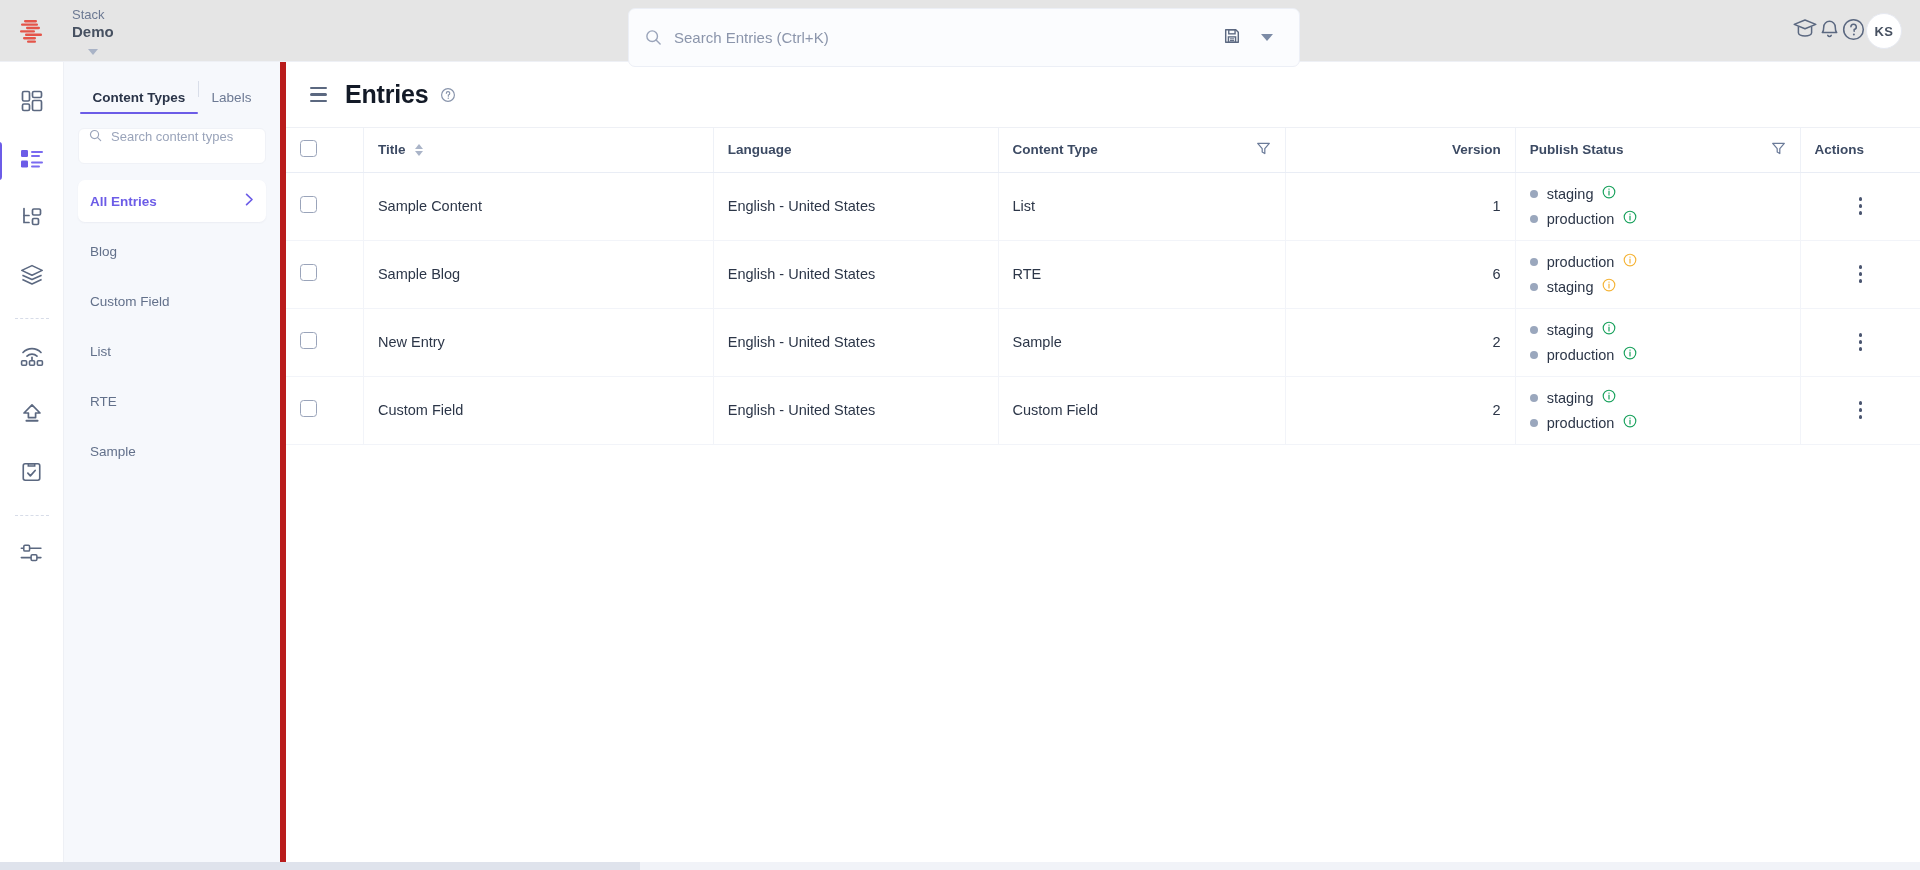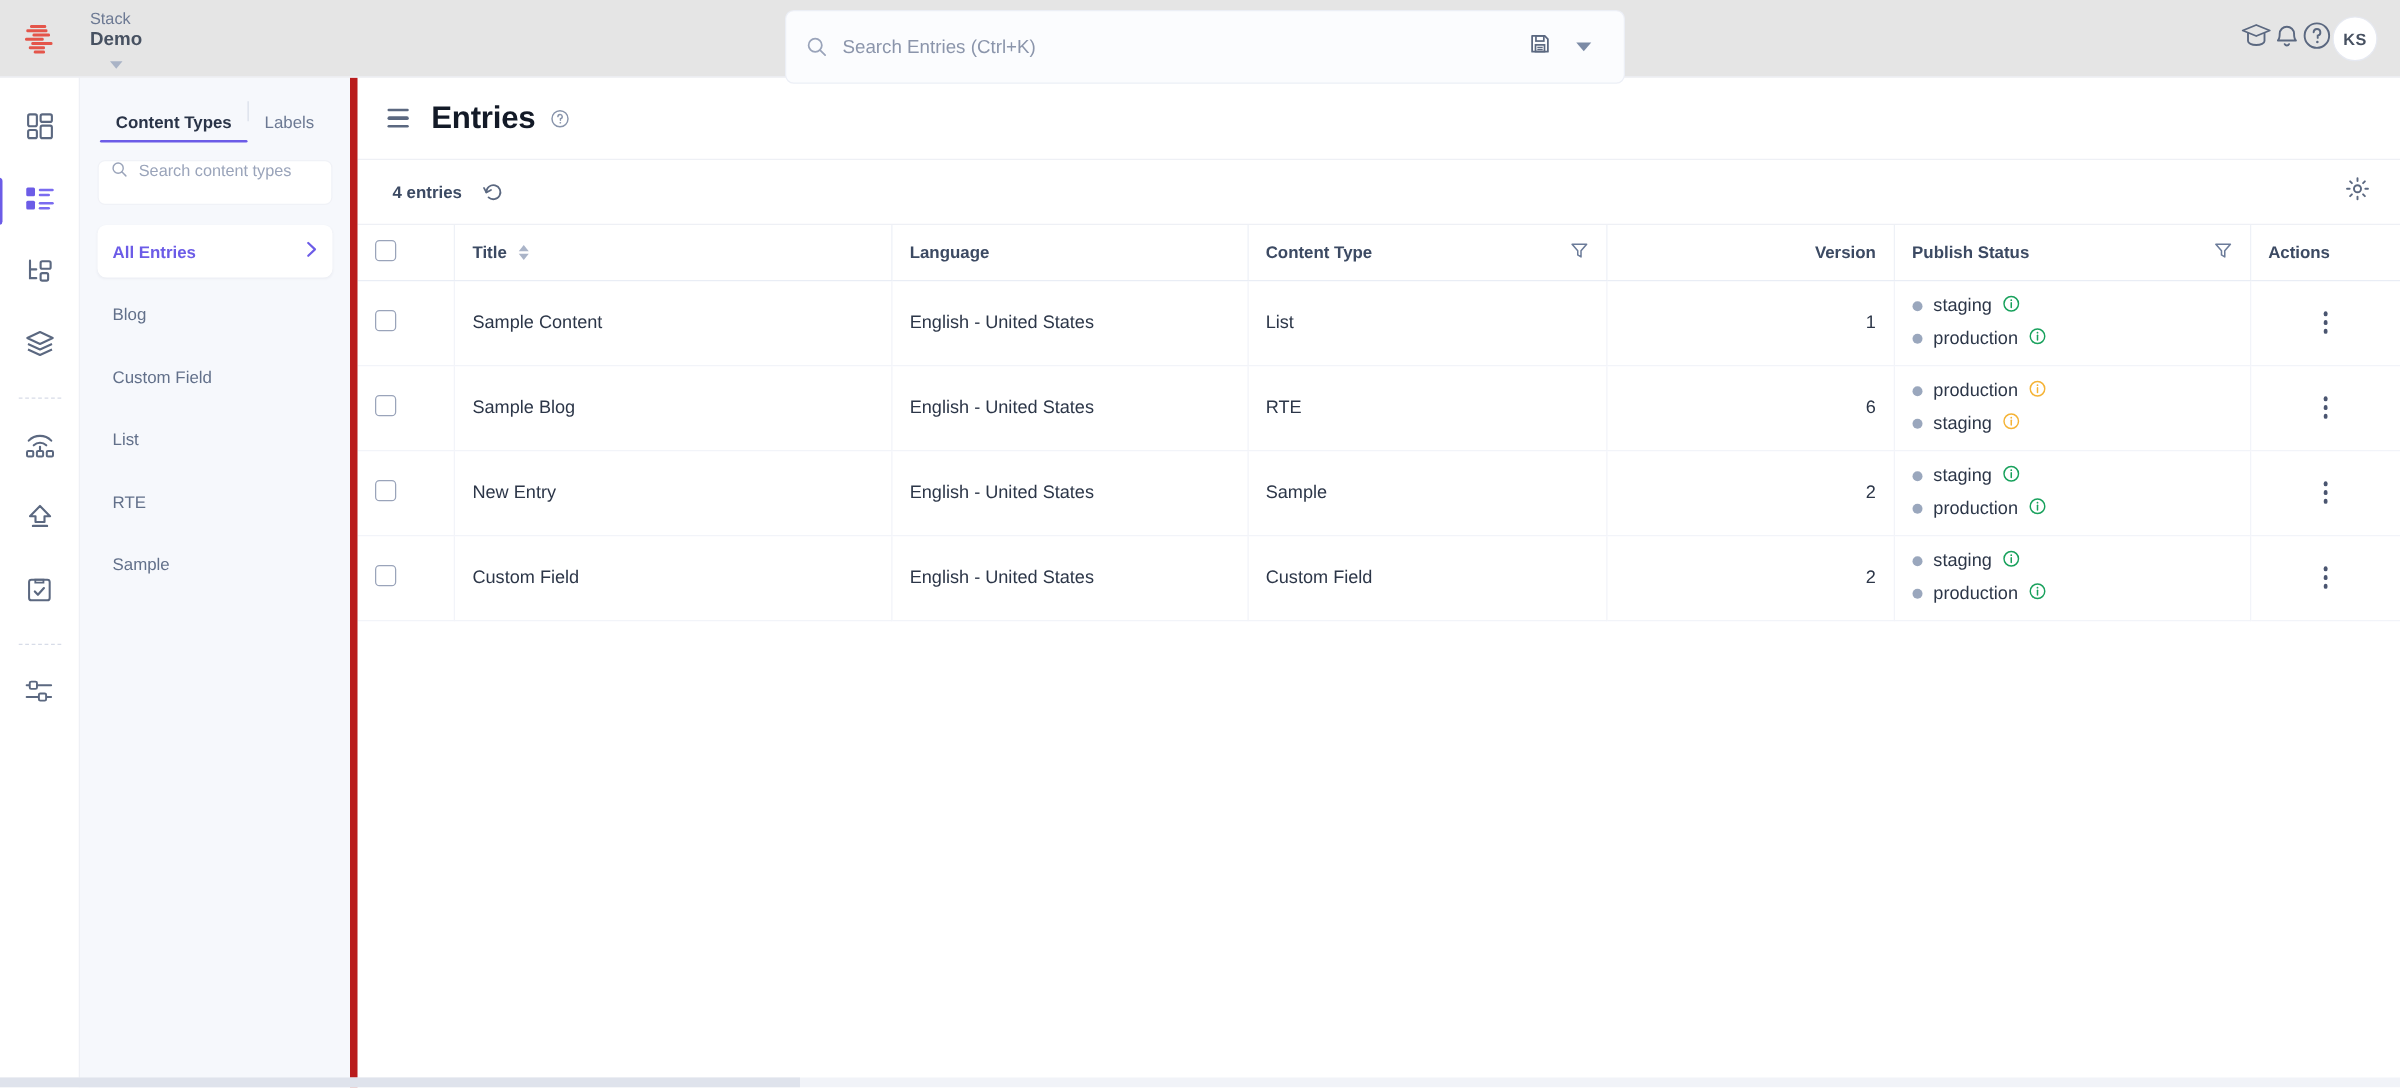--- a/index.html
+++ b/index.html
@@ -430,37 +430,20 @@
         <span class="title-help">
           <svg width="16" height="16" viewBox="0 0 18 18" fill="none">
             <circle cx="9" cy="9" r="7.2" stroke="#8894ab" stroke-width="1.3"></circle>
             <path d="M7.1 7.1a1.95 1.95 0 1 1 2.3 1.95v1.25" stroke="#8894ab" stroke-width="1.3" stroke-linecap="round"></path>
             <circle cx="9.3" cy="12.6" r=".78" fill="#8894ab"></circle>
           </svg>
         </span>
 
       </div>
 
-      <div class="table-toolbar">
-        <span class="entries-count">4 entries</span>
-        <span class="refresh-ico">
-          <svg width="17" height="16" viewBox="0 0 18 17" fill="none">
-            <path d="M3.2 8.2a6 6 0 1 1 1.9 4.4" stroke="#5b6880" stroke-width="1.5" stroke-linecap="round"></path>
-            <path d="M1.2 4.6 3.3 8.5 7.2 6.4" stroke="#5b6880" stroke-width="1.5" stroke-linecap="round" stroke-linejoin="round"></path>
-          </svg>
-        </span>
-        <span class="toolbar-right">
-          <span>
-            <svg width="20" height="20" viewBox="0 0 22 22" fill="none">
-              <circle cx="11" cy="11" r="3.1" stroke="#5b6880" stroke-width="1.7"></circle>
-              <path d="M11 1.8v2.3M11 17.9v2.3M20.2 11h-2.3M4.1 11H1.8M17.5 4.5l-1.6 1.6M6.1 15.9l-1.6 1.6M17.5 17.5l-1.6-1.6M6.1 6.1 4.5 4.5" stroke="#5b6880" stroke-width="1.7" stroke-linecap="round"></path>
-            </svg>
-          </span>
-        </span>
-      </div>
 
       <div class="tbl-scroll">
         <table class="entries">
           <colgroup>
             <col class="col-chk">
               <col class="col-title">
               <col class="col-lang">
               <col class="col-ctype">
             <col class="col-ver">
               <col class="col-pub">

